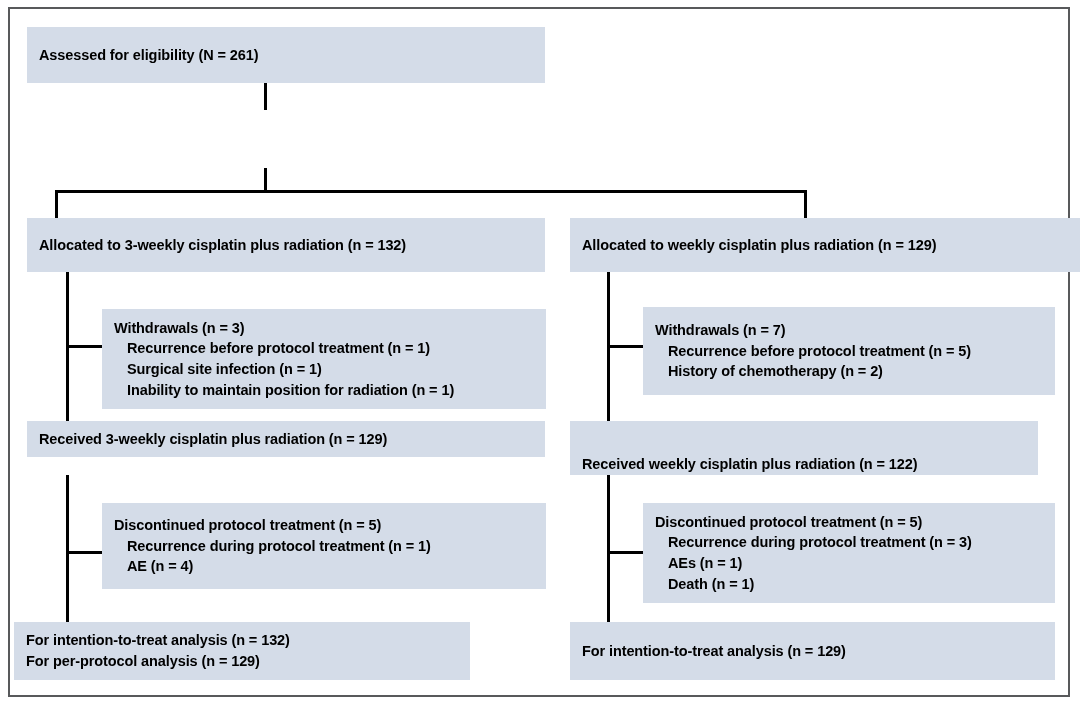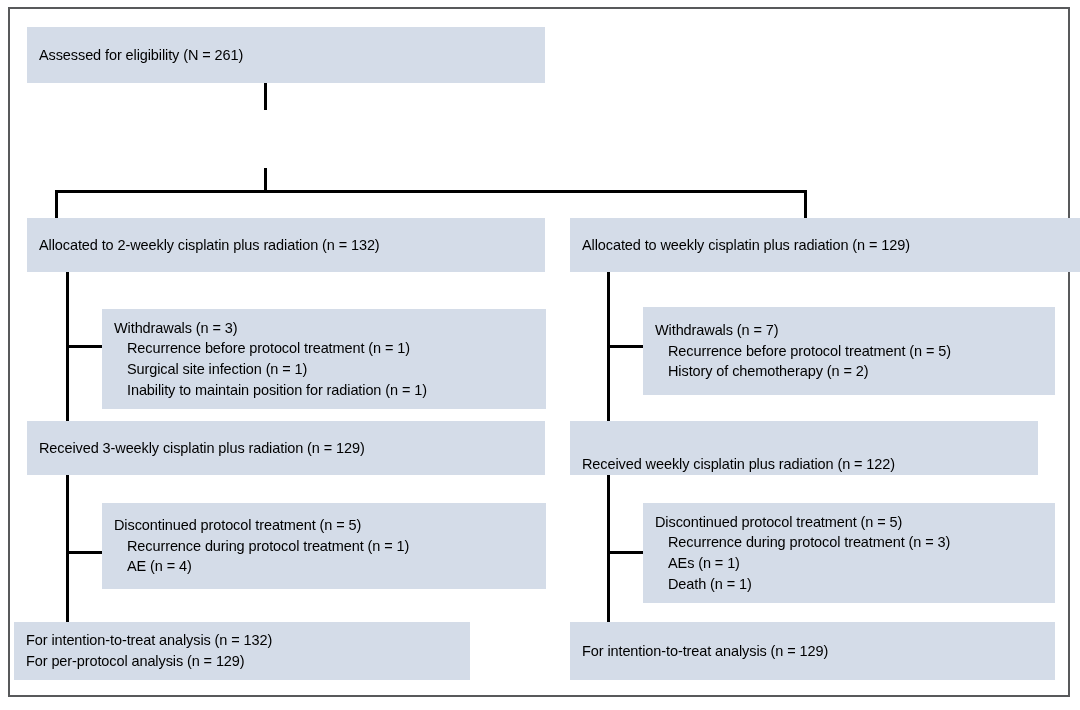--- a/index.html
+++ b/index.html
@@ -51,20 +51,21 @@
     line-height: 1.42;
     letter-spacing: -0.1px;
     white-space: nowrap;
   }
   .box .pad {
     padding-left: 12px;
     padding-right: 10px;
   }
   .box .line {
     display: block;
+    font-weight: bold;
   }
   .box .line.ind {
     padding-left: 13px;
   }
 </style>
 </head>
 <body>
 
 <div id="figure">
   <div id="frame"></div>
@@ -93,21 +94,21 @@
 
   <div class="box" style="left:27px; top:27px; width:518px; height:56px;">
     <div class="pad">
       <span class="line">Assessed for eligibility (N = 261)</span>
     </div>
   </div>
 
 
   <div class="box" style="left:27px; top:218px; width:518px; height:54px;">
     <div class="pad">
-      <span class="line">Allocated to 2-weekly cisplatin plus radiation (n = 132)</span>
+      <span class="line">Allocated to 3-weekly cisplatin plus radiation (n = 132)</span>
     </div>
   </div>
 
   <div class="box" style="left:570px; top:218px; width:560px; height:54px;">
     <div class="pad">
       <span class="line">Allocated to weekly cisplatin plus radiation (n = 129)</span>
     </div>
   </div>
 
   <div class="box" style="left:102px; top:309px; width:444px; height:100px;">
@@ -120,21 +121,21 @@
   </div>
 
   <div class="box" style="left:643px; top:307px; width:412px; height:88px;">
     <div class="pad">
       <span class="line">Withdrawals (n = 7)</span>
       <span class="line ind">Recurrence before protocol treatment (n = 5)</span>
       <span class="line ind">History of chemotherapy (n = 2)</span>
     </div>
   </div>
 
-  <div class="box" style="left:27px; top:421px; width:518px; height:54px;">
+  <div class="box" style="left:27px; top:421px; width:518px; height:36px;">
     <div class="pad">
       <span class="line">Received 3-weekly cisplatin plus radiation (n = 129)</span>
     </div>
   </div>
 
   <div class="box" style="left:570px; top:421px; width:468px; height:54px;justify-content:flex-end;">
     <div class="pad">
       <span class="line">Received weekly cisplatin plus radiation (n = 122)</span>
     </div>
   </div>

